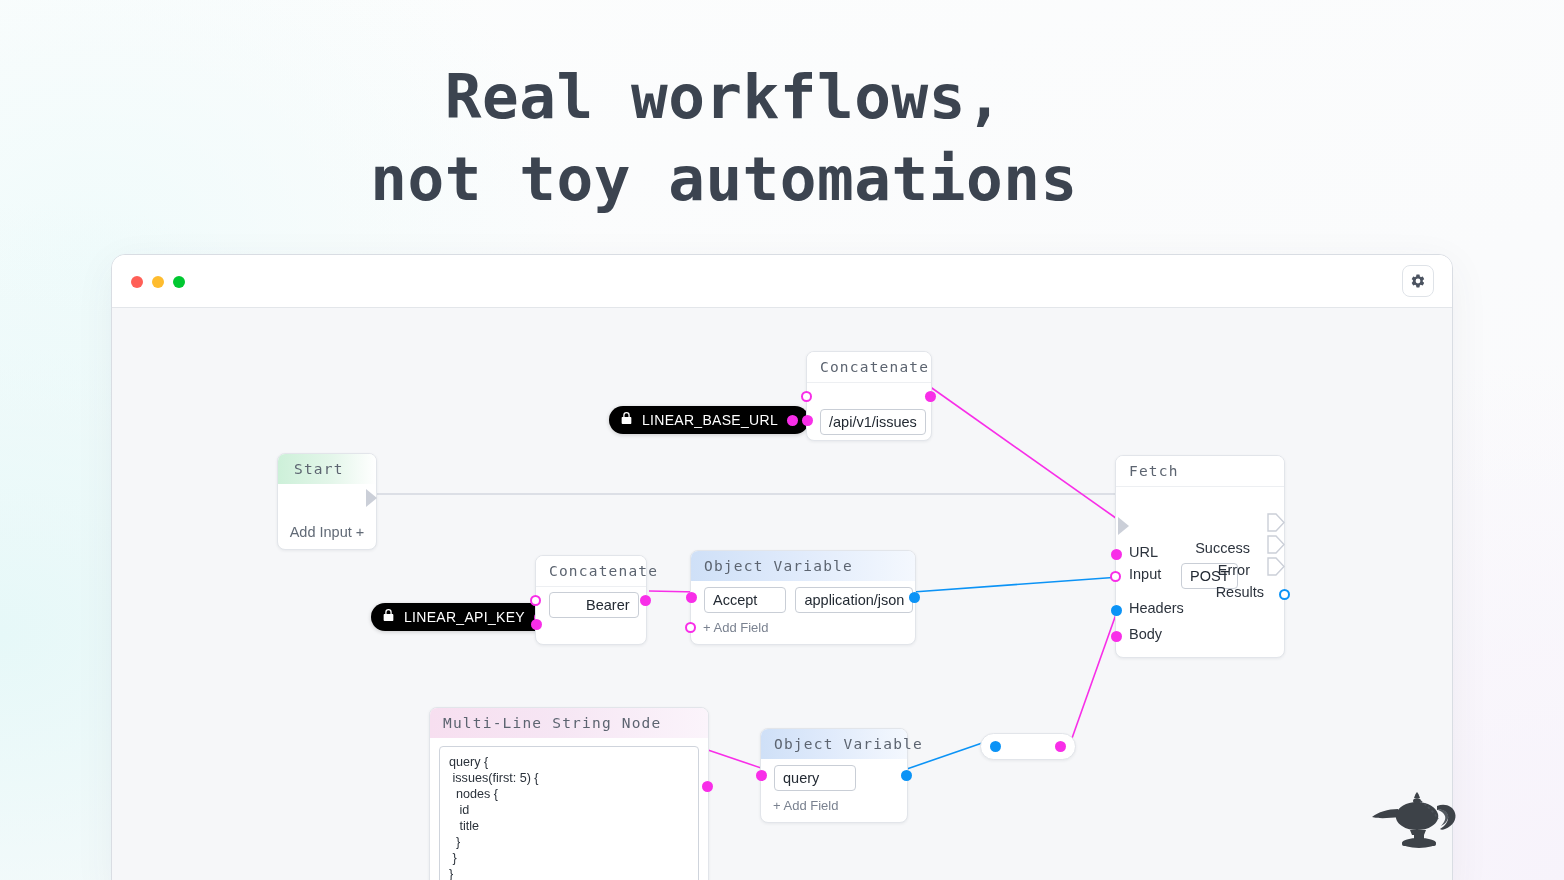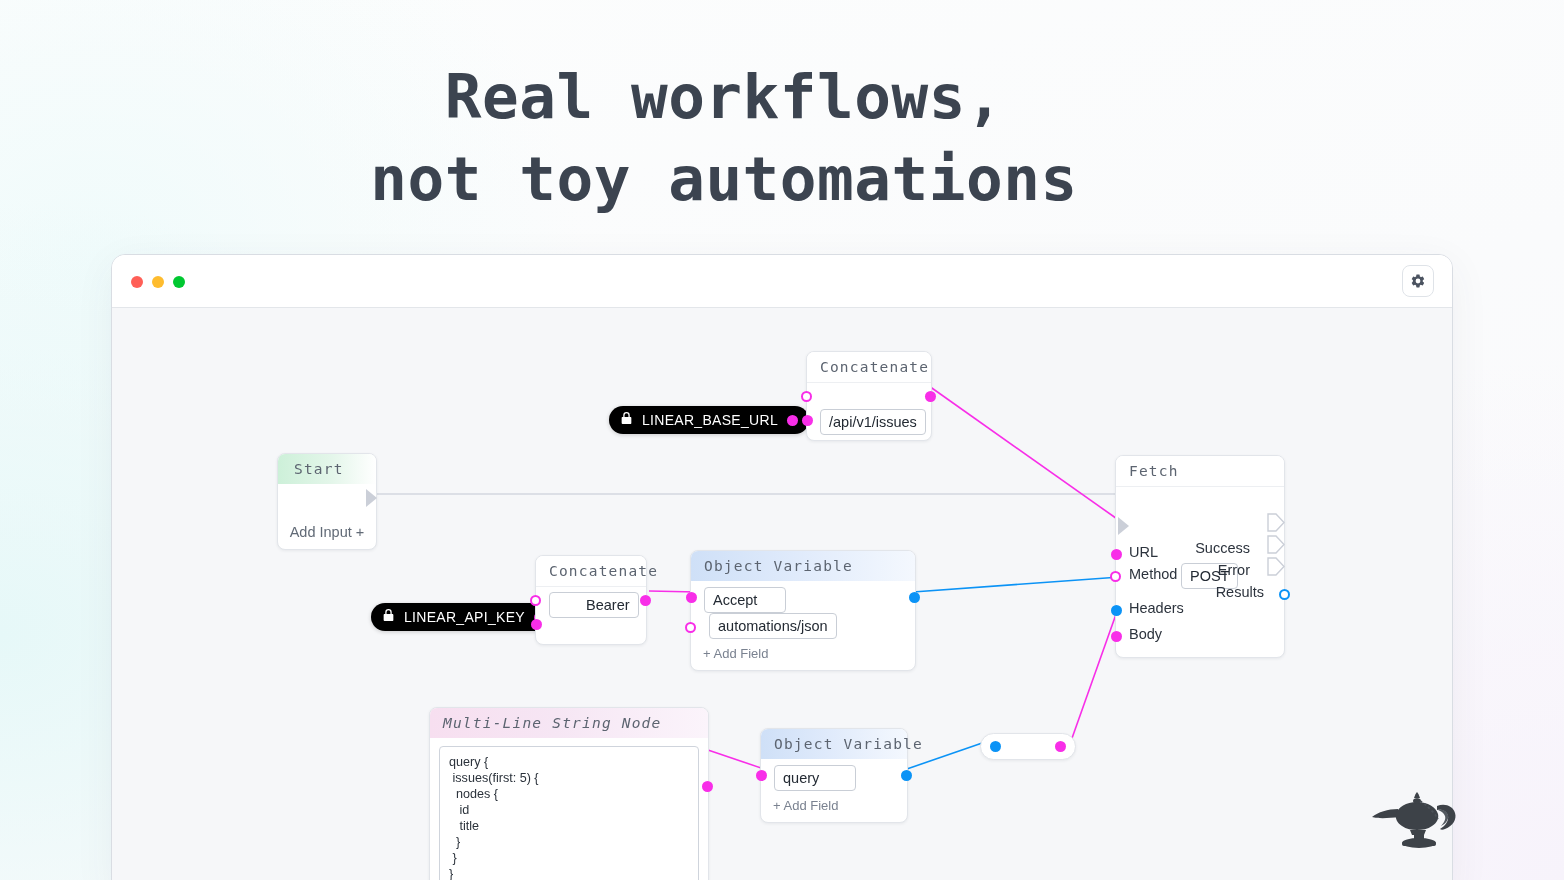--- a/index.html
+++ b/index.html
@@ -89,21 +89,21 @@
     font-size: 14.5px;
     letter-spacing: 1.2px;
     color: #5c6470;
     padding: 7px 12px 7px 13px;
     border-radius: 7px 7px 0 0;
     white-space: nowrap;
   }
   .node-title.plain  { background: #ffffff; border-bottom: 1px solid #edeff2; }
   .node-title.green  { background: linear-gradient(90deg, #cdf0d9 0%, #e4f6ea 55%, #ffffff 100%); padding-left: 16px; }
   .node-title.blue   { background: linear-gradient(90deg, #cfe0f7 0%, #dfeafb 45%, #f4f8fe 100%); }
-  .node-title.pink   { background: linear-gradient(90deg, #f7dff0 0%, #f6e6f4 45%, #fbf4fb 100%); font-style: italic; }
+  .node-title.pink   { background: linear-gradient(90deg, #f7dff0 0%, #f6e6f4 45%, #fbf4fb 100%); }
   .node-body { position: relative; }
 
   
   .port { position: absolute; width: 11px; height: 11px; border-radius: 50%; }
   .port.pink-fill  { background: #f82ee8; }
   .port.pink-hollow{ background: #fff; border: 2px solid #f82ee8; }
   .port.blue-fill  { background: #0b93f6; }
   .port.blue-hollow{ background: #fff; border: 2px solid #0b93f6; }
   .port-flow {
     position: absolute; width: 0; height: 0;
@@ -319,21 +319,21 @@
     </div>
 
     <div class="node" id="node-obj-headers">
       <div class="node-title blue">Object Variable</div>
       <div class="node-body">
         <span class="port pink-fill" style="left:-5px; top:11px;"></span>
         <span class="port pink-hollow" style="left:-6px; top:41px;"></span>
         <span class="port blue-fill" style="right:-5px; top:11px;"></span>
         <div style="padding:6px 0 0 13px;">
           <span class="field" style="min-width:82px;">Accept</span>
-          <span class="field" style="margin-left:5px;">automations/json</span>
+          <span class="field" style="margin-left:5px;">application/json</span>
         </div>
         <div class="add-field">+ Add Field</div>
       </div>
     </div>
 
     <div class="node" id="node-mls">
       <div class="node-title pink">Multi-Line String Node</div>
       <div class="node-body">
         <span class="port pink-fill" style="right:-5px; top:35px;"></span>
         <div id="mls-code">query {
@@ -367,21 +367,21 @@
     <div class="node" id="node-fetch">
       <div class="node-title plain">Fetch</div>
       <div id="fetch-body" class="node-body">
 
         <span class="port-flow" style="left:2px; top:30px;"></span>
 
         <span class="port pink-fill" style="left:-5px; top:62px;"></span>
         <span class="row-label" style="left:13px; top:57px;">URL</span>
 
         <span class="port pink-hollow" style="left:-6px; top:84px;"></span>
-        <span class="row-label" style="left:13px; top:79px;">Method</span>
+        <span class="row-label" style="left:13px; top:79px;">Input</span>
         <span class="field" style="position:absolute; left:65px; top:76px;">POST</span>
 
         <span class="port blue-fill" style="left:-5px; top:118px;"></span>
         <span class="row-label" style="left:13px; top:113px;">Headers</span>
 
         <span class="port pink-fill" style="left:-5px; top:144px;"></span>
         <span class="row-label" style="left:13px; top:139px;">Body</span>
 
         <span class="flow-out-shape" style="right:-1px; top:26px;">
           <svg width="18" height="19" viewBox="0 0 18 19" aria-hidden="true">

